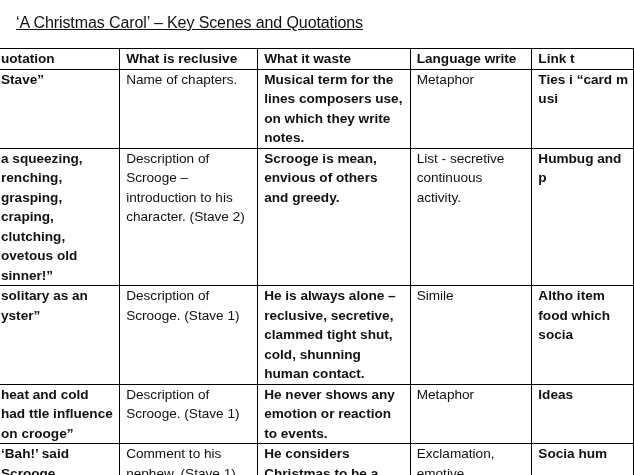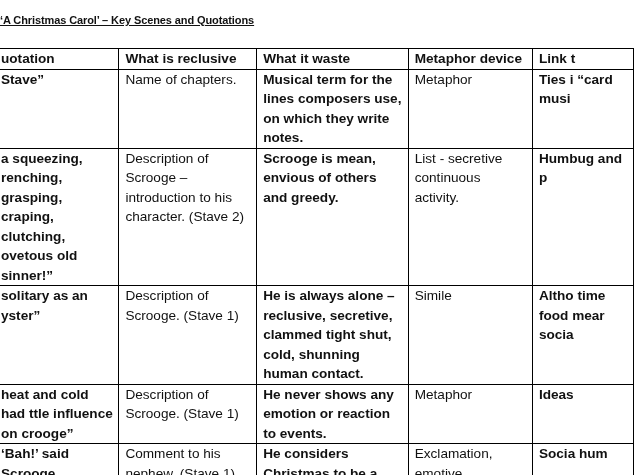--- a/index.html
+++ b/index.html
@@ -10,24 +10,24 @@
     body {
       width: 634px;
       height: 475px;
       overflow: hidden;
       position: relative;
       font-family: "Liberation Sans", "DejaVu Sans", sans-serif;
       color: #111;
     }
     .doc-title {
       position: absolute;
-      left: 0;
+      left: 16px;
       top: 14px;
-      font-size: 11px;
-      font-weight: bold;
+      font-size: 16px;
+      font-weight: normal;
       text-decoration: underline;
       white-space: nowrap;
       letter-spacing: -0.1px;
     }
     .table-wrap {
       position: absolute;
       left: -10px;
       top: 48px;
     }
     table {
@@ -63,21 +63,21 @@
       <col style="width:146px">
       <col style="width:181px">
       <col style="width:127px">
       <col style="width:120px">
     </colgroup>
     <thead>
       <tr>
         <th style="padding-left:10px">uotation</th>
         <th>What is reclusive</th>
         <th>What it waste</th>
-        <th>Metaphor device</th>
+        <th>Language write</th>
         <th>Link t</th>
       </tr>
     </thead>
     <tbody>
 
       <tr style="height:58px">
         <td class="b" style="padding-left:10px">Stave”</td>
         <td>Name of chapters.</td>
         <td class="b">Musical term for the lines composers use, on which they write notes.</td>
         <td>Metaphor</td>
@@ -90,21 +90,21 @@
         <td class="b">Scrooge is mean, envious of others and greedy.</td>
         <td>List - secretive continuous activity.</td>
         <td class="b">Humbug and p</td>
       </tr>
 
       <tr style="height:98px">
         <td class="b" style="padding-left:10px">solitary as an yster”</td>
         <td>Description of Scrooge. (Stave 1)</td>
         <td class="b">He is always alone – reclusive, secretive, clammed tight shut, cold, shunning human contact.</td>
         <td>Simile</td>
-        <td class="b">Altho time food mear socia</td>
+        <td class="b">Altho item food which socia</td>
       </tr>
 
       <tr style="height:59px">
         <td class="b" style="padding-left:10px">heat and cold had ttle influence on crooge”</td>
         <td>Description of Scrooge. (Stave 1)</td>
         <td class="b">He never shows any emotion or reaction to events.</td>
         <td>Metaphor</td>
         <td class="b">Ideas</td>
       </tr>
 

